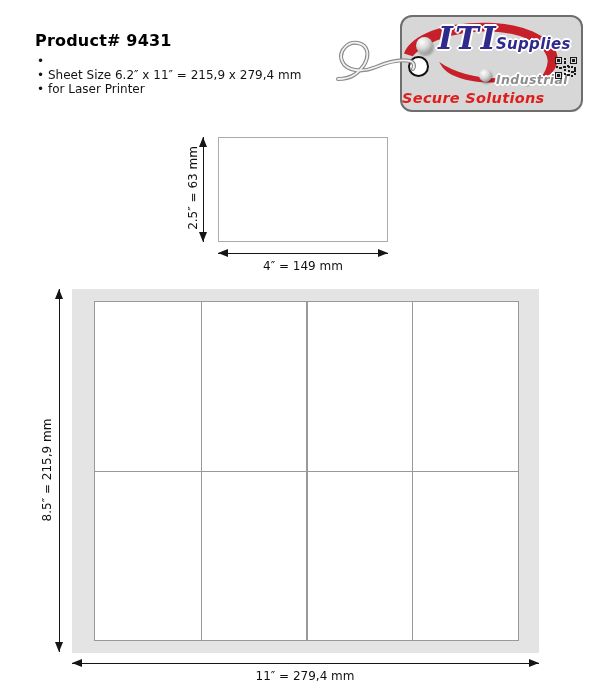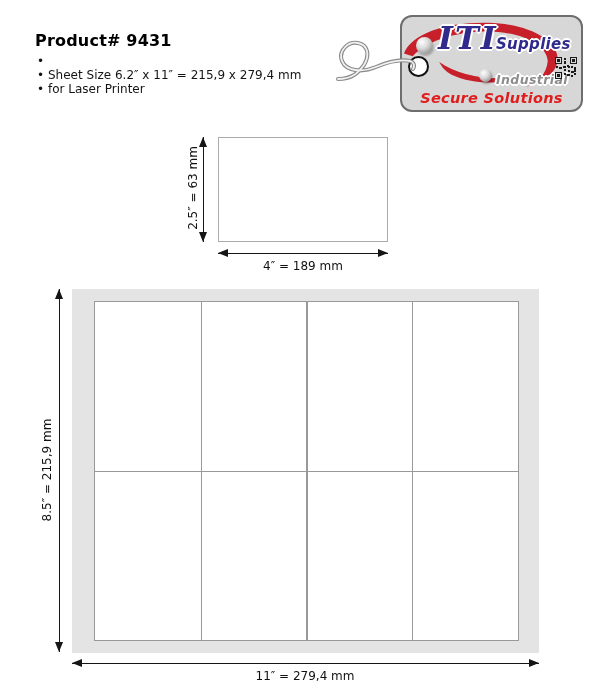--- a/index.html
+++ b/index.html
@@ -44,21 +44,21 @@
   .brand-line1 {
     position:absolute; left:94px; top:7px; z-index:5;
     font-style:italic; font-weight:bold; font-size:12.5px; color:#8c8c8c; letter-spacing:.4px;margin-top:48px;
   }
   .brand-line2 {
     position:absolute; left:94px; top:18px; z-index:5;
     font-style:italic; font-weight:bold; font-size:15px; color:#2f2a8c; letter-spacing:.3px;
   }
   .qr { position:absolute; left:153px; top:40px; z-index:5; }
   .tagline {
-    position:absolute; left:0; right:0; bottom:4px; z-index:5; text-align:center;
+    position:absolute; left:0; right:0; bottom:4px; z-index:5; 
     font-style:italic; font-weight:bold; font-size:14.5px; color:#e01d1d; letter-spacing:.3px;
   }
   
   .dline { position:absolute; background:#151515; }
   .arr-base { position:absolute; width:0; height:0; }
   .arr-up   { border-left:4px solid transparent; border-right:4px solid transparent; border-bottom:10px solid #151515; }
   .arr-down { border-left:4px solid transparent; border-right:4px solid transparent; border-top:10px solid #151515; }
   .arr-left { border-top:4px solid transparent; border-bottom:4px solid transparent; border-right:10px solid #151515; }
   .arr-right{ border-top:4px solid transparent; border-bottom:4px solid transparent; border-left:10px solid #151515; }
   .dim-text { position:absolute; font-size:12px; color:#111; white-space:nowrap; }
@@ -154,21 +154,21 @@
   </div>
 
   <div class="label-rect"></div>
   <div class="dline" style="left:203px; top:137px; width:1px; height:105px;"></div>
   <div class="arr-base arr-up" style="left:199px; top:137px;"></div>
   <div class="arr-base arr-down" style="left:199px; top:232px;"></div>
   <div class="dim-text rot" style="left:193px; top:188px;">2.5″ = 63 mm</div>
   <div class="dline" style="left:218px; top:253px; width:170px; height:1px;"></div>
   <div class="arr-base arr-left" style="left:218px; top:249px;"></div>
   <div class="arr-base arr-right" style="left:378px; top:249px;"></div>
-  <div class="dim-text ctr" style="left:303px; top:259px;">4″ = 189 mm</div>
+  <div class="dim-text ctr" style="left:303px; top:259px;">4″ = 149 mm</div>
 
   <div class="sheet"></div>
   <div class="sheet-inner">
       <div class="gl v" style="left: 25%;"></div>
       <div class="gl v mid" style="left: 50%;"></div>
       <div class="gl v" style="left: 75%;"></div>
       <div class="gl h" style="top: 50%;"></div>
     </div>
   <div class="dline" style="left:59px; top:289px; width:1px; height:363px;"></div>
   <div class="arr-base arr-up" style="left:55px; top:289px;"></div>

